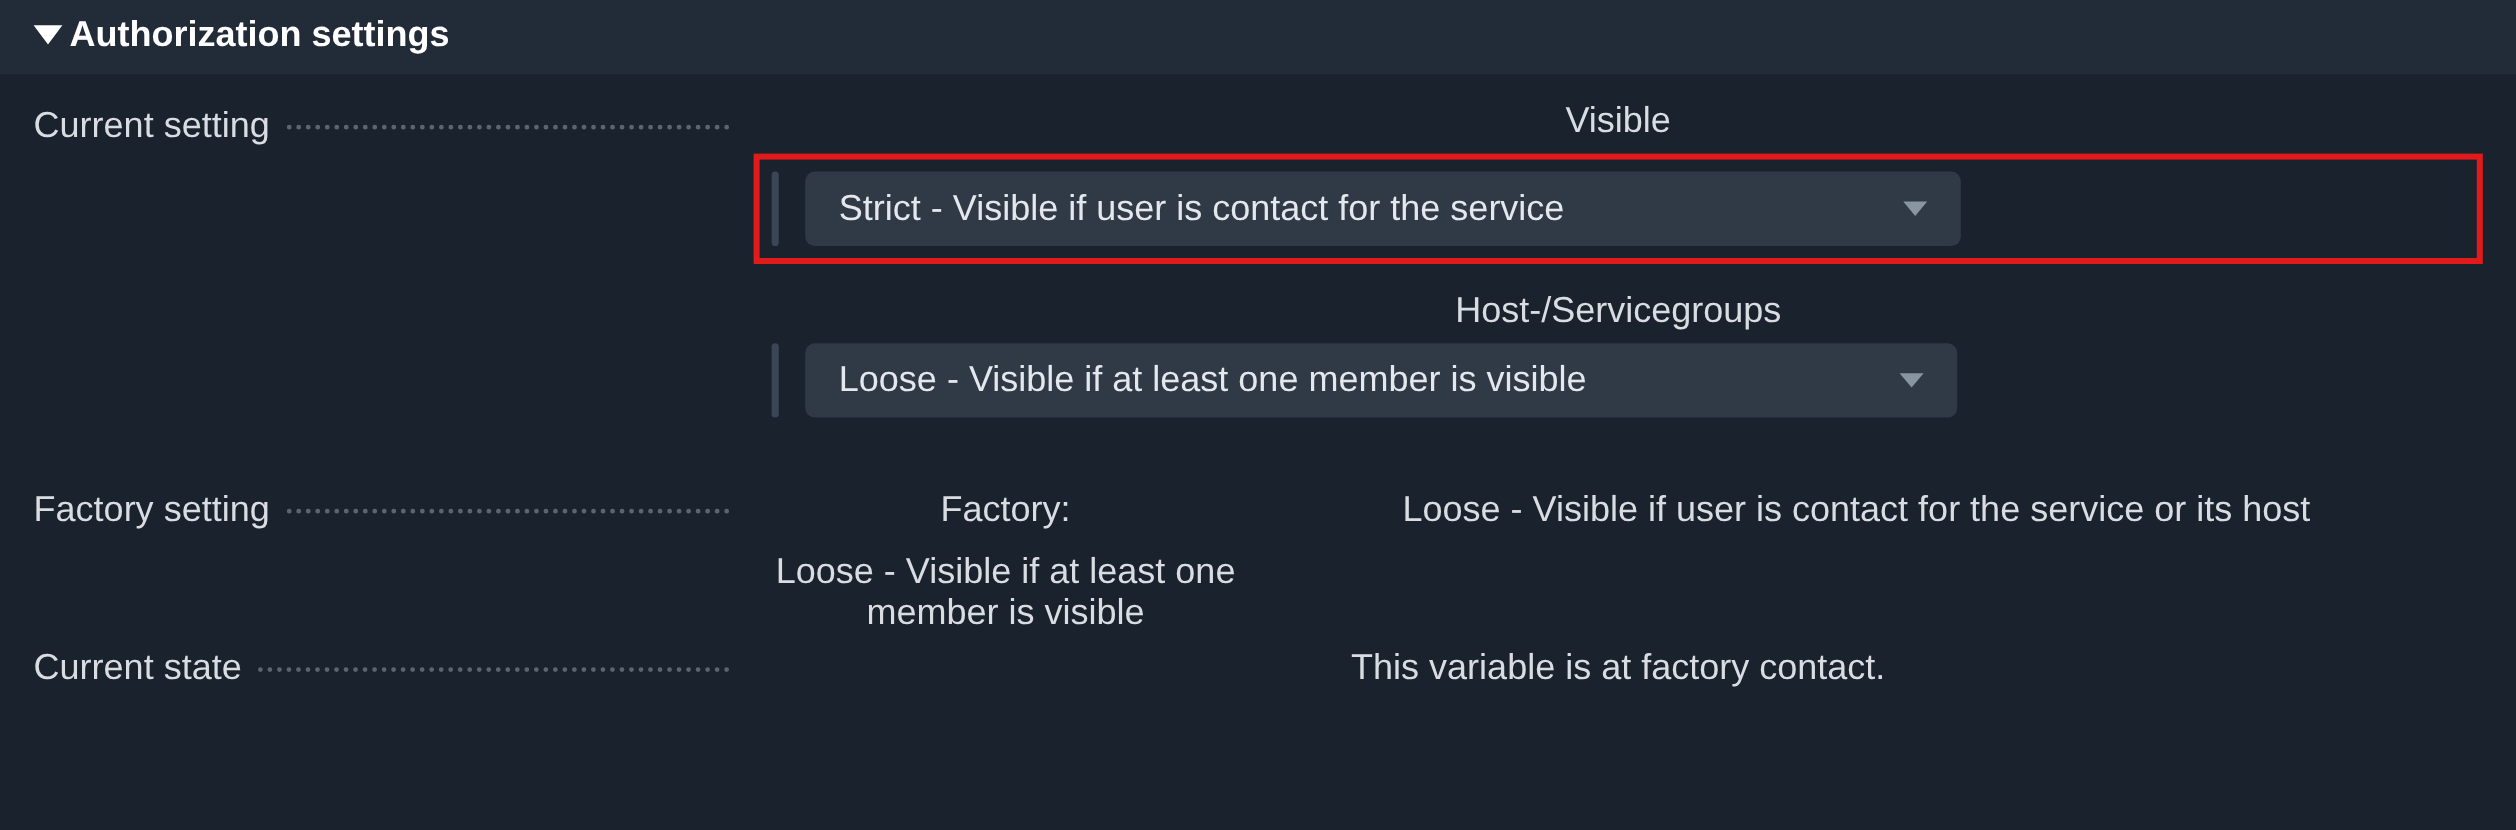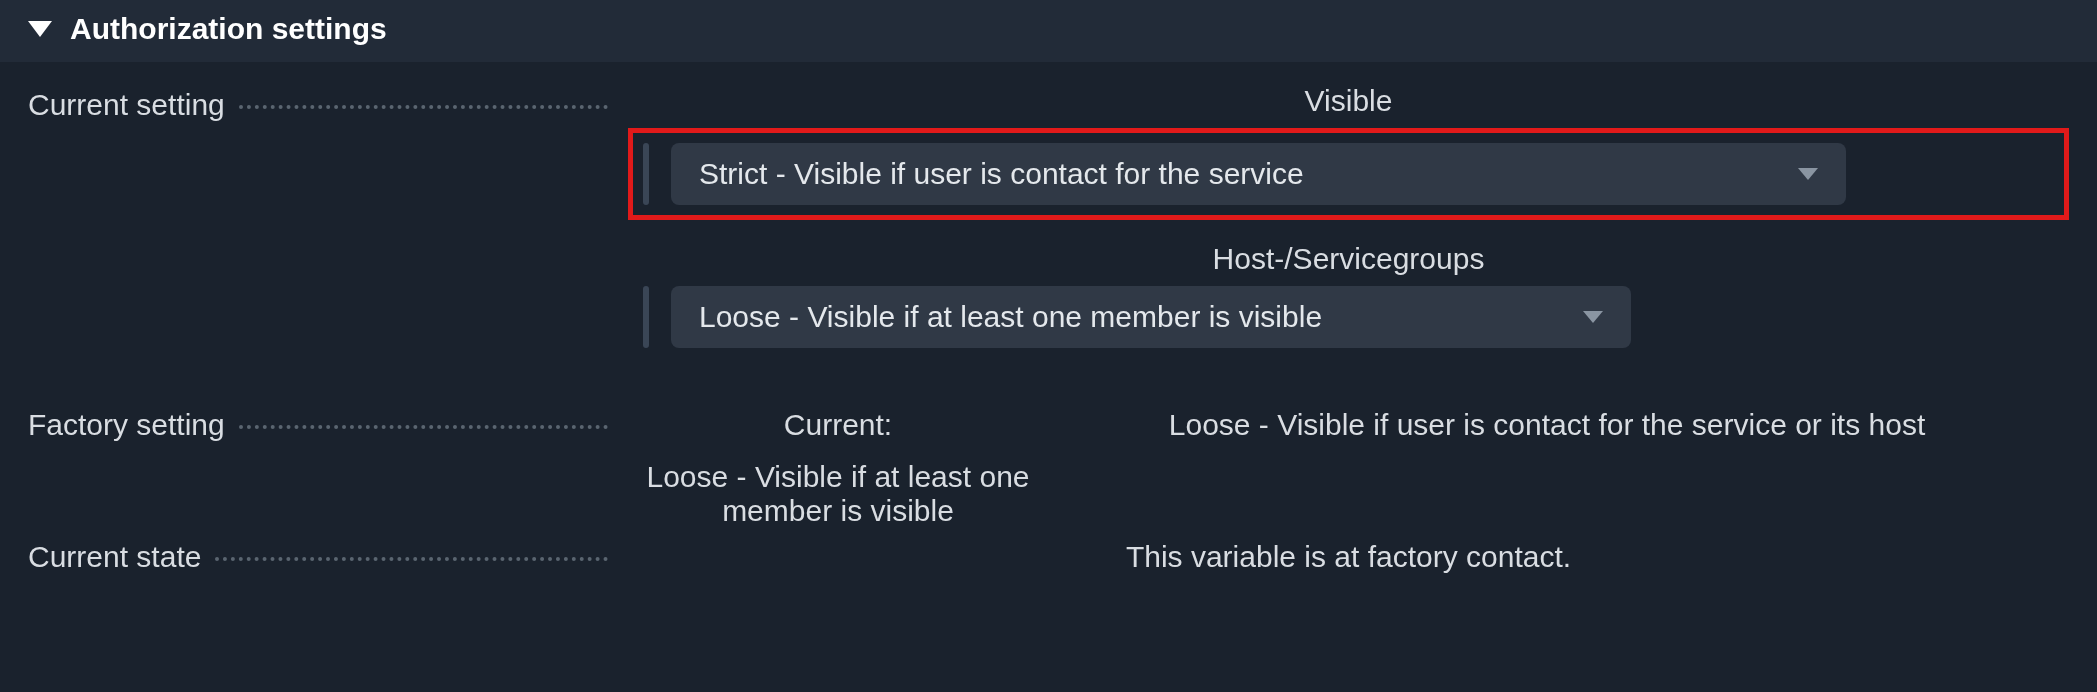--- a/index.html
+++ b/index.html
@@ -9,21 +9,21 @@
     background: #1a222d;
     color: #d9dde2;
     font-family: "Segoe UI", "Helvetica Neue", Arial, sans-serif;
     font-size: 30px;
     font-weight: 400;
   }
 
   .section-header {
     display: flex;
     align-items: center;
-    gap: 18px;
+    gap: 6px;
     padding: 12px 28px 16px 28px;
     background: #222b38;
     font-weight: 700;
     color: #ffffff;
   }
   .section-header .triangle {
     display: inline-block;
     width: 0; height: 0;
     border-left: 12px solid transparent;
     border-right: 12px solid transparent;
@@ -95,21 +95,21 @@
     display: flex;
     align-items: center;
     justify-content: space-between;
     background: #303946;
     border-radius: 8px;
     padding: 12px 28px 12px 28px;
     color: #e4e8ec;
     cursor: pointer;
     min-height: 62px;
   }
-  .select.wide { width: 1175px; }
+  .select.wide { width: 963px; }
   .select.narrow { width: 960px; }
   .select .chev {
     width: 0; height: 0;
     border-left: 10px solid transparent;
     border-right: 10px solid transparent;
     border-top: 12px solid #8a95a2;
     margin-left: 20px;
     flex-shrink: 0;
   }
 
@@ -175,21 +175,21 @@
     </div>
   </div>
 
   <div class="row factory-row">
     <div class="label-col">
       <span class="label-text">Factory setting</span>
       <span class="dots"></span>
     </div>
     <div class="value-col">
       <div class="factory-table">
-        <div class="k">Current:</div>
+        <div class="k">Factory:</div>
         <div class="v">Loose - Visible if user is contact for the service or its host</div>
         <div class="v">Loose - Visible if at least one member is visible</div>
       </div>
     </div>
   </div>
 
   <div class="row state-row">
     <div class="label-col">
       <span class="label-text">Current state</span>
       <span class="dots"></span>

